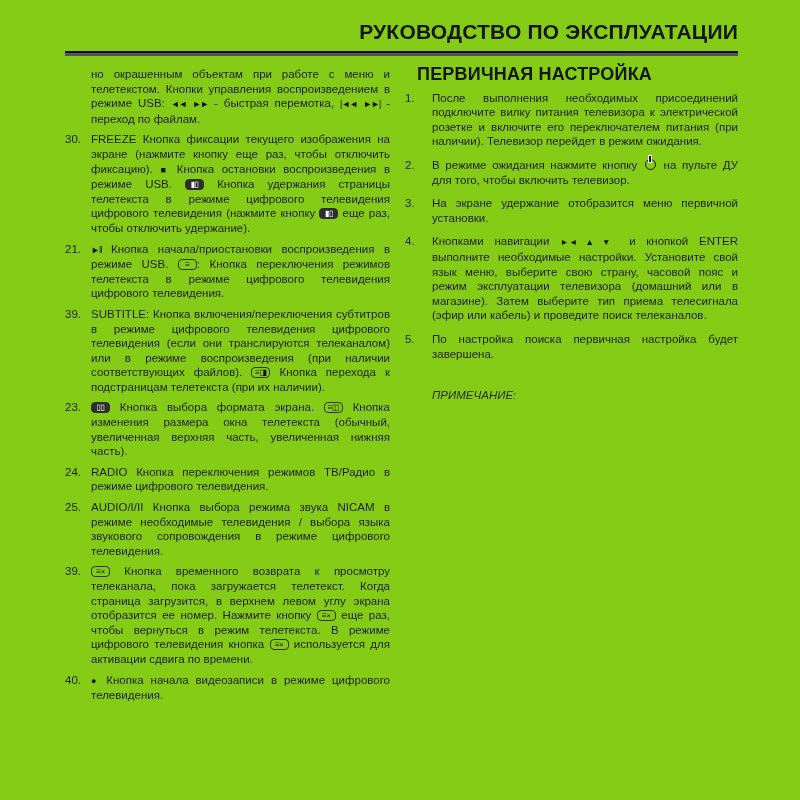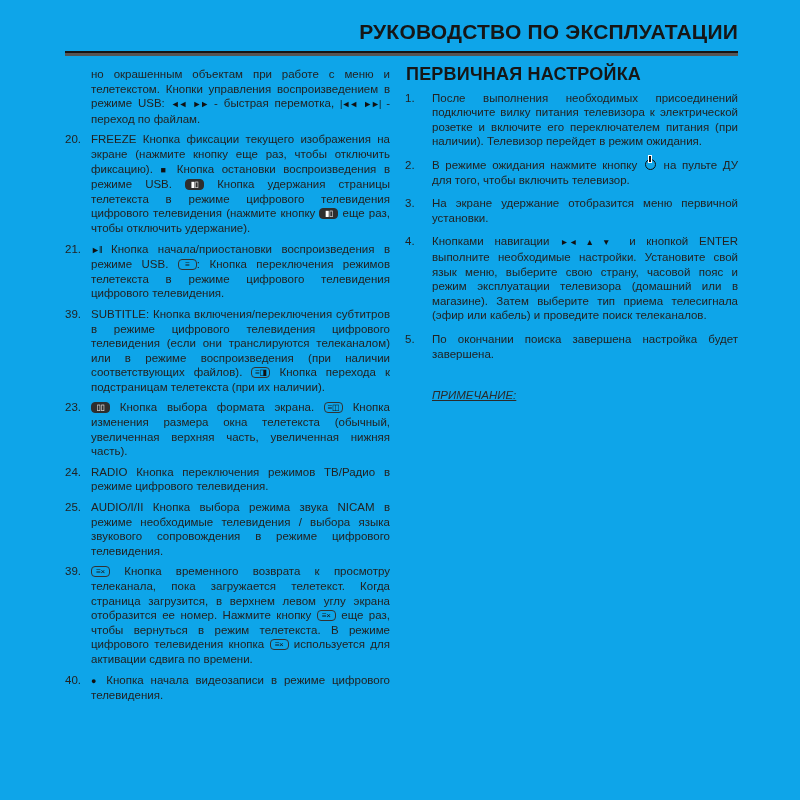--- a/index.html
+++ b/index.html
@@ -7,21 +7,21 @@
     width:800px; height:800px;
     background:#ffffff;
     font-family:"Liberation Sans", sans-serif;
     color:#222;
     overflow:hidden;
   }
   .page {
     width:800px; height:800px;
     box-sizing:border-box;
     padding:20px 62px 0 65px;
-    background:#0ea5e9;
+    background:#84cc16;
   }
   
   .hdr-title {
     margin:0 0 7px 0;
     text-align:right;
     font-size:21px;
     font-weight:bold;
     color:#161616;
     letter-spacing:0.2px;
   }
@@ -36,31 +36,31 @@
   .col { font-size:11.5px; line-height:14.6px; text-align:justify; }
   .col-left { width:325px; flex:none; }
   .col-right { flex:1; }
   
   .intro { margin:0 0 6px 26px; }
   .list-item { display:flex; margin-bottom:6px; }
   .num { width:26px; flex:none; text-align:left; }
   .item-text { flex:1; text-align:justify; }
   
   .sec-title {
-    margin:0 0 9px 1px;
+    margin:0 0 9px 12px;
     font-size:18px;
     font-weight:bold;
     color:#161616;
     text-align:left;
     letter-spacing:0.2px;
   }
   .list-right .list-item { margin-bottom:9px; }
   .list-right .num { width:27px; }
   .note { margin:27px 0 0 27px; font-style:italic; color:#2b2b2b; }
-  .note-label { margin-bottom:7px;text-decoration:underline; }
+  .note-label { margin-bottom:7px; }
   
   .inline-icon { white-space:nowrap; }
   .inline-icon.glyph {
     font-size:9px;
     letter-spacing:-1px;
     color:#111;
   }
   .inline-icon.nav { font-size:8.5px; letter-spacing:0.5px; }
   .inline-icon.badge {
     display:inline-block;
@@ -108,21 +108,21 @@
     <h1 class="hdr-title">РУКОВОДСТВО ПО ЭКСПЛУАТАЦИИ</h1>
     <div class="hdr-rule"></div>
   </header>
 
   <div class="columns">
 
     <section class="col col-left">
       <p class="intro">но окрашенным объектам при работе с меню и телетекстом. Кнопки управления воспроизведением в режиме USB: <span class="inline-icon glyph">◄◄</span> <span class="inline-icon glyph">►►</span> - быстрая перемотка, <span class="inline-icon glyph">|◄◄</span> <span class="inline-icon glyph">►►|</span> - переход по файлам.</p>
       <div class="list">
           <div class="list-item">
-            <div class="num">20.</div>
+            <div class="num">30.</div>
             <div class="item-text">FREEZE Кнопка фиксации текущего изображения на экране (нажмите кнопку еще раз, чтобы отключить фиксацию). <span class="inline-icon glyph">■</span> Кнопка остановки воспроизведения в режиме USB. <span class="inline-icon badge badge-dark">▮▯</span> Кнопка удержания страницы телетекста в режиме цифрового телевидения цифрового телевидения (нажмите кнопку <span class="inline-icon badge badge-dark">▮▯</span> еще раз, чтобы отключить удержание).</div>
           </div>
           <div class="list-item">
             <div class="num">21.</div>
             <div class="item-text"><span class="inline-icon glyph">►‖</span> Кнопка начала/приостановки воспроизведения в режиме USB. <span class="inline-icon badge">≡</span>: Кнопка переключения режимов телетекста в режиме цифрового телевидения цифрового телевидения.</div>
           </div>
           <div class="list-item">
             <div class="num">39.</div>
             <div class="item-text">SUBTITLE: Кнопка включения/переключения субтитров в режиме цифрового телевидения цифрового телевидения (если они транслируются телеканалом) или в режиме воспроизведения (при наличии соответствующих файлов). <span class="inline-icon badge">≡◨</span> Кнопка перехода к подстраницам телетекста (при их наличии).</div>
           </div>
@@ -163,21 +163,21 @@
           <div class="list-item">
             <div class="num">3.</div>
             <div class="item-text">На экране удержание отобразится меню первичной установки.</div>
           </div>
           <div class="list-item">
             <div class="num">4.</div>
             <div class="item-text">Кнопками навигации <span class="inline-icon glyph nav">►◄▲▼</span> и кнопкой ENTER выполните необходимые настройки. Установите свой язык меню, выберите свою страну, часовой пояс и режим эксплуатации телевизора (домашний или в магазине). Затем выберите тип приема телесигнала (эфир или кабель) и проведите поиск телеканалов.</div>
           </div>
           <div class="list-item">
             <div class="num">5.</div>
-            <div class="item-text">По окончании поиска завершена настройка будет завершена.</div>
+            <div class="item-text">По настройка поиска первичная настройка будет завершена.</div>
           </div>
         </div>
       <div class="note">
         <div class="note-label">ПРИМЕЧАНИЕ:</div>
       </div>
     </section>
 
   </div>
 </div>
 

